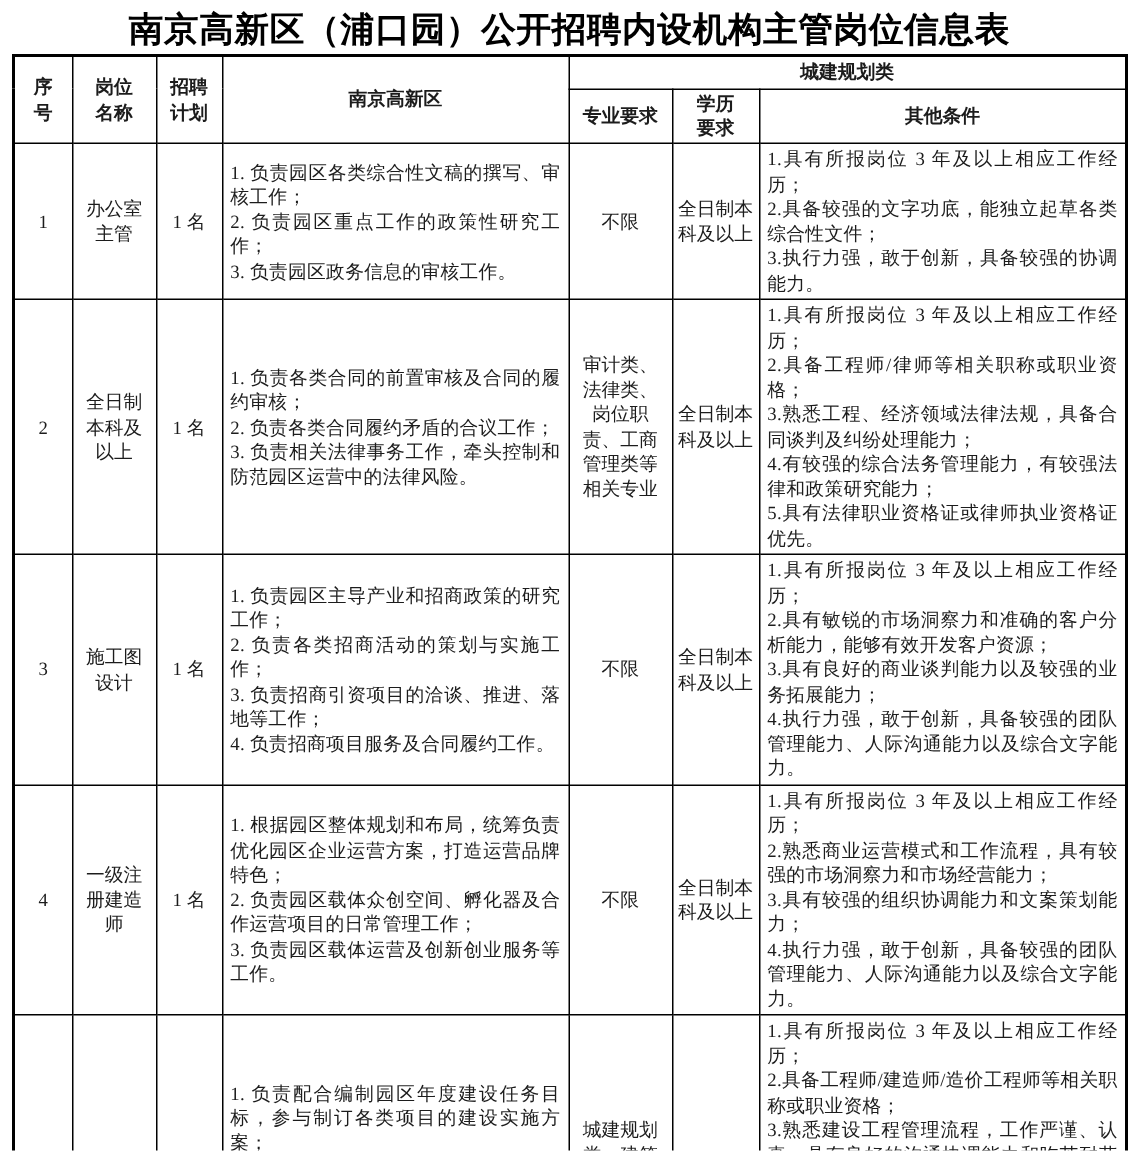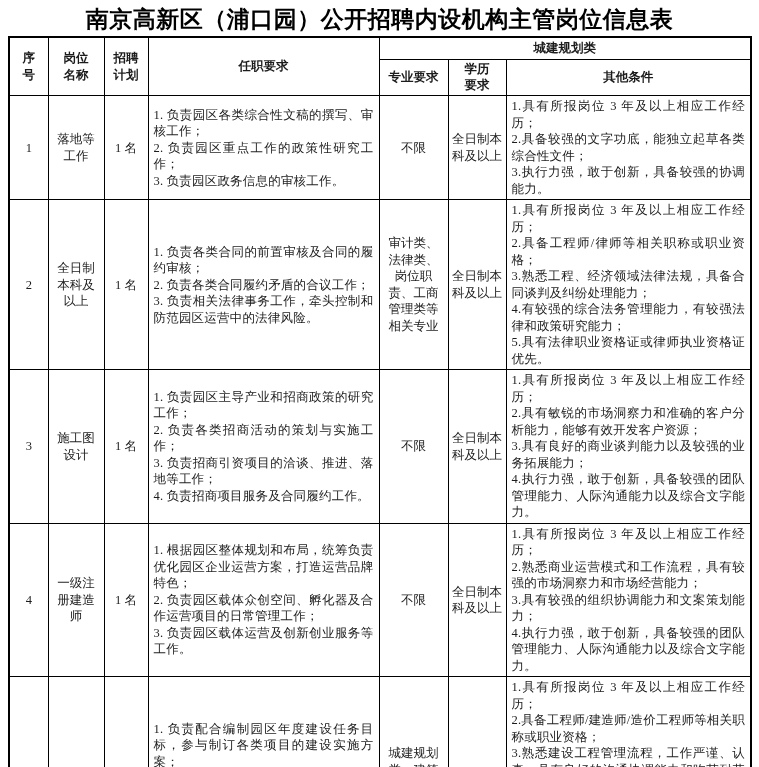--- a/index.html
+++ b/index.html
@@ -84,34 +84,34 @@
       <col style="width:245px">
   </colgroup>
   <thead>
     <tr class="header-group-row">
       <th rowspan="2">序
 号</th>
       <th rowspan="2">岗位
 名称</th>
       <th rowspan="2">招聘
 计划</th>
-      <th rowspan="2">任职要求</th>
+      <th rowspan="2">南京高新区</th>
       <th colspan="3">城建规划类</th>
     </tr>
     <tr class="header-sub-row">
       <th>专业要求</th>
       <th>学历
 要求</th>
       <th>其他条件</th>
     </tr>
   </thead>
   <tbody>
     <tr class="row-1">
       <td class="cell-center">1</td>
-      <td class="cell-center">落地等工作</td>
+      <td class="cell-center">办公室主管</td>
       <td class="cell-center">1 名</td>
       <td class="cell-multiline">1. 负责园区各类综合性文稿的撰写、审核工作；
 2. 负责园区重点工作的政策性研究工作；
 3. 负责园区政务信息的审核工作。</td>
       <td class="cell-center">不限</td>
       <td class="cell-center">全日制本科及以上</td>
       <td class="cell-multiline">1.具有所报岗位 3 年及以上相应工作经历；
 2.具备较强的文字功底，能独立起草各类综合性文件；
 3.执行力强，敢于创新，具备较强的协调能力。</td>
     </tr>

